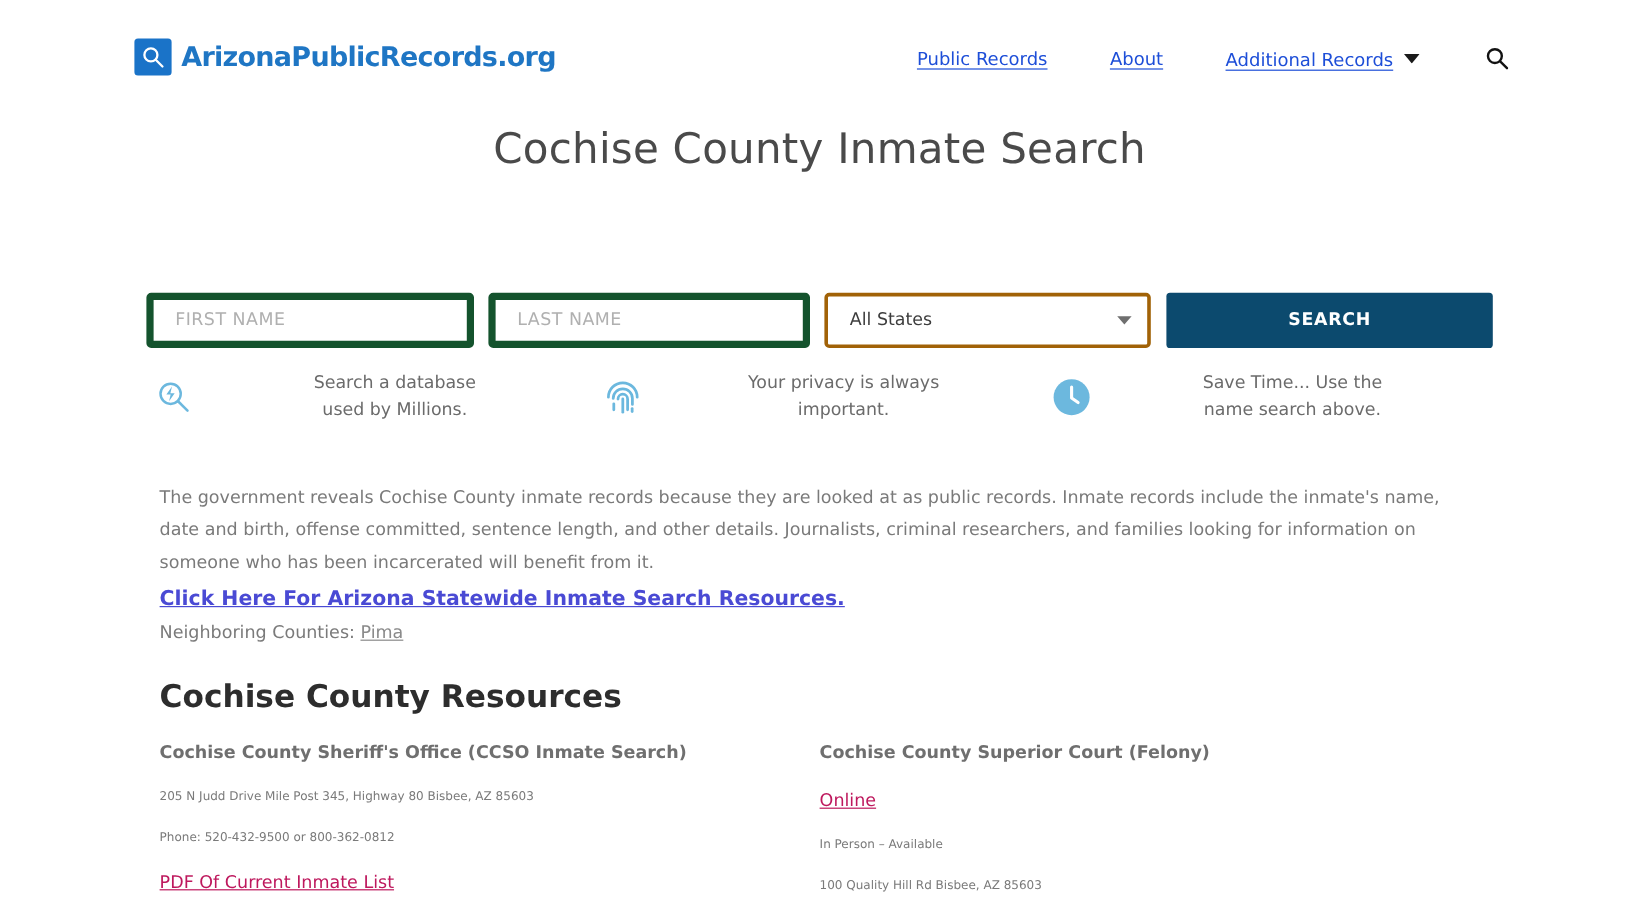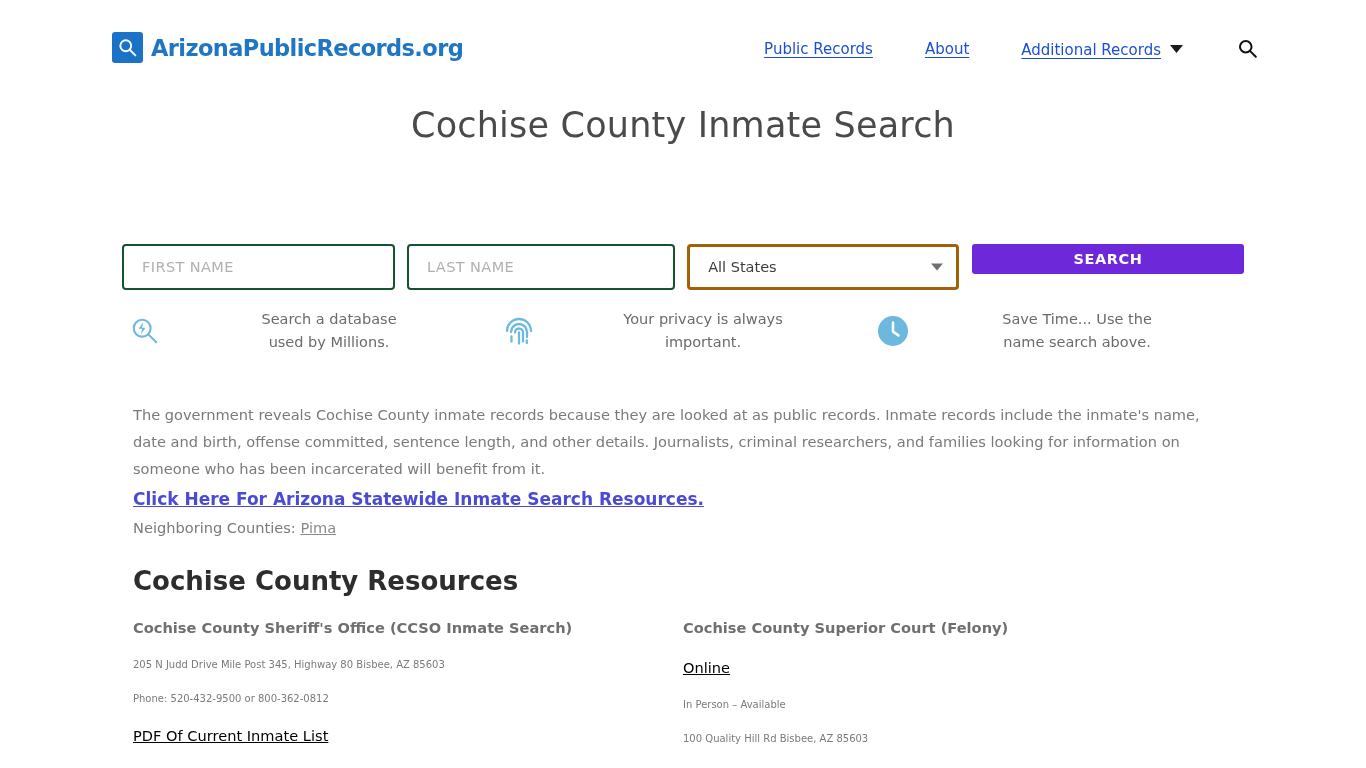--- a/index.html
+++ b/index.html
@@ -63,21 +63,21 @@
     font-family: "DejaVu Sans", sans-serif;
     font-size: 16px; color: #6b6b6b; margin: 0;
   }
 
   
   .searchbar {
     position: absolute; top: 244px; left: 122px; width: 1122px; height: 46px;
     display: flex; gap: 0;
   }
   .fld {
-    height: 46px; border: 2px solid #14532d; border-radius: 4px;
+    height: 46px; border: 6px solid #14532d; border-radius: 4px;
     background: #fff; font-family: "DejaVu Sans", sans-serif;
     font-size: 14.5px; color: #3d3d3d; padding: 0 18px;
     outline: none;
   }
   .fld::placeholder { color: #b0b0b0; letter-spacing: 0.4px; }
   #first-name { width: 274px; margin-right: 12px; }
   #last-name  { width: 269px; margin-right: 12px; }
   .selwrap { position: relative; width: 273px; margin-right: 13px; }
   .sel {
     width: 100%; height: 46px; border: 3px solid #a16207; border-radius: 4px;
@@ -85,22 +85,22 @@
     font-size: 14.5px; color: #3d3d3d; padding: 0 18px;
     display: flex; align-items: center; cursor: pointer;
   }
   .sel-caret {
     position:absolute; right: 16px; top: 50%; transform: translateY(-50%);
     width: 0; height: 0;
     border-left: 6px solid transparent; border-right: 6px solid transparent;
     border-top: 7px solid #6f6f6f;
   }
   .btn-search {
-    width: 273px; height: 30px; border: none; border-radius: 3px;
-    background: #6d28d9; color: #ffffff;
+    width: 273px; height: 46px; border: none; border-radius: 3px;
+    background: #0c4a6e; color: #ffffff;
     font-family: "DejaVu Sans", sans-serif;
     font-size: 14.5px; font-weight: bold; letter-spacing: 0.6px;
     cursor: pointer;
   }
 
   
   .badges {
     position: absolute; top: 308px; left: 122px; width: 1122px;
     display: flex;
   }
@@ -148,21 +148,21 @@
     font-family: "DejaVu Sans", sans-serif;
     font-size: 14.6px; font-weight: bold; color: #6f6f6f;
     margin: 0 0 23px 0;
   }
   .col-line {
     font-family: "DejaVu Sans", sans-serif;
     font-size: 10px; color: #7a7a7a; margin: 0 0 23px 0;
   }
   .col-link {
     font-family: "DejaVu Sans", sans-serif;
-    font-size: 14.6px; color: #000000; text-decoration: underline;
+    font-size: 14.6px; color: #be185d; text-decoration: underline;
     cursor: pointer; margin: 0 0 23px 0; display:block;
   }
 </style>
 </head>
 <body>
 
 <div class="page">
 
   <div class="header">
 

